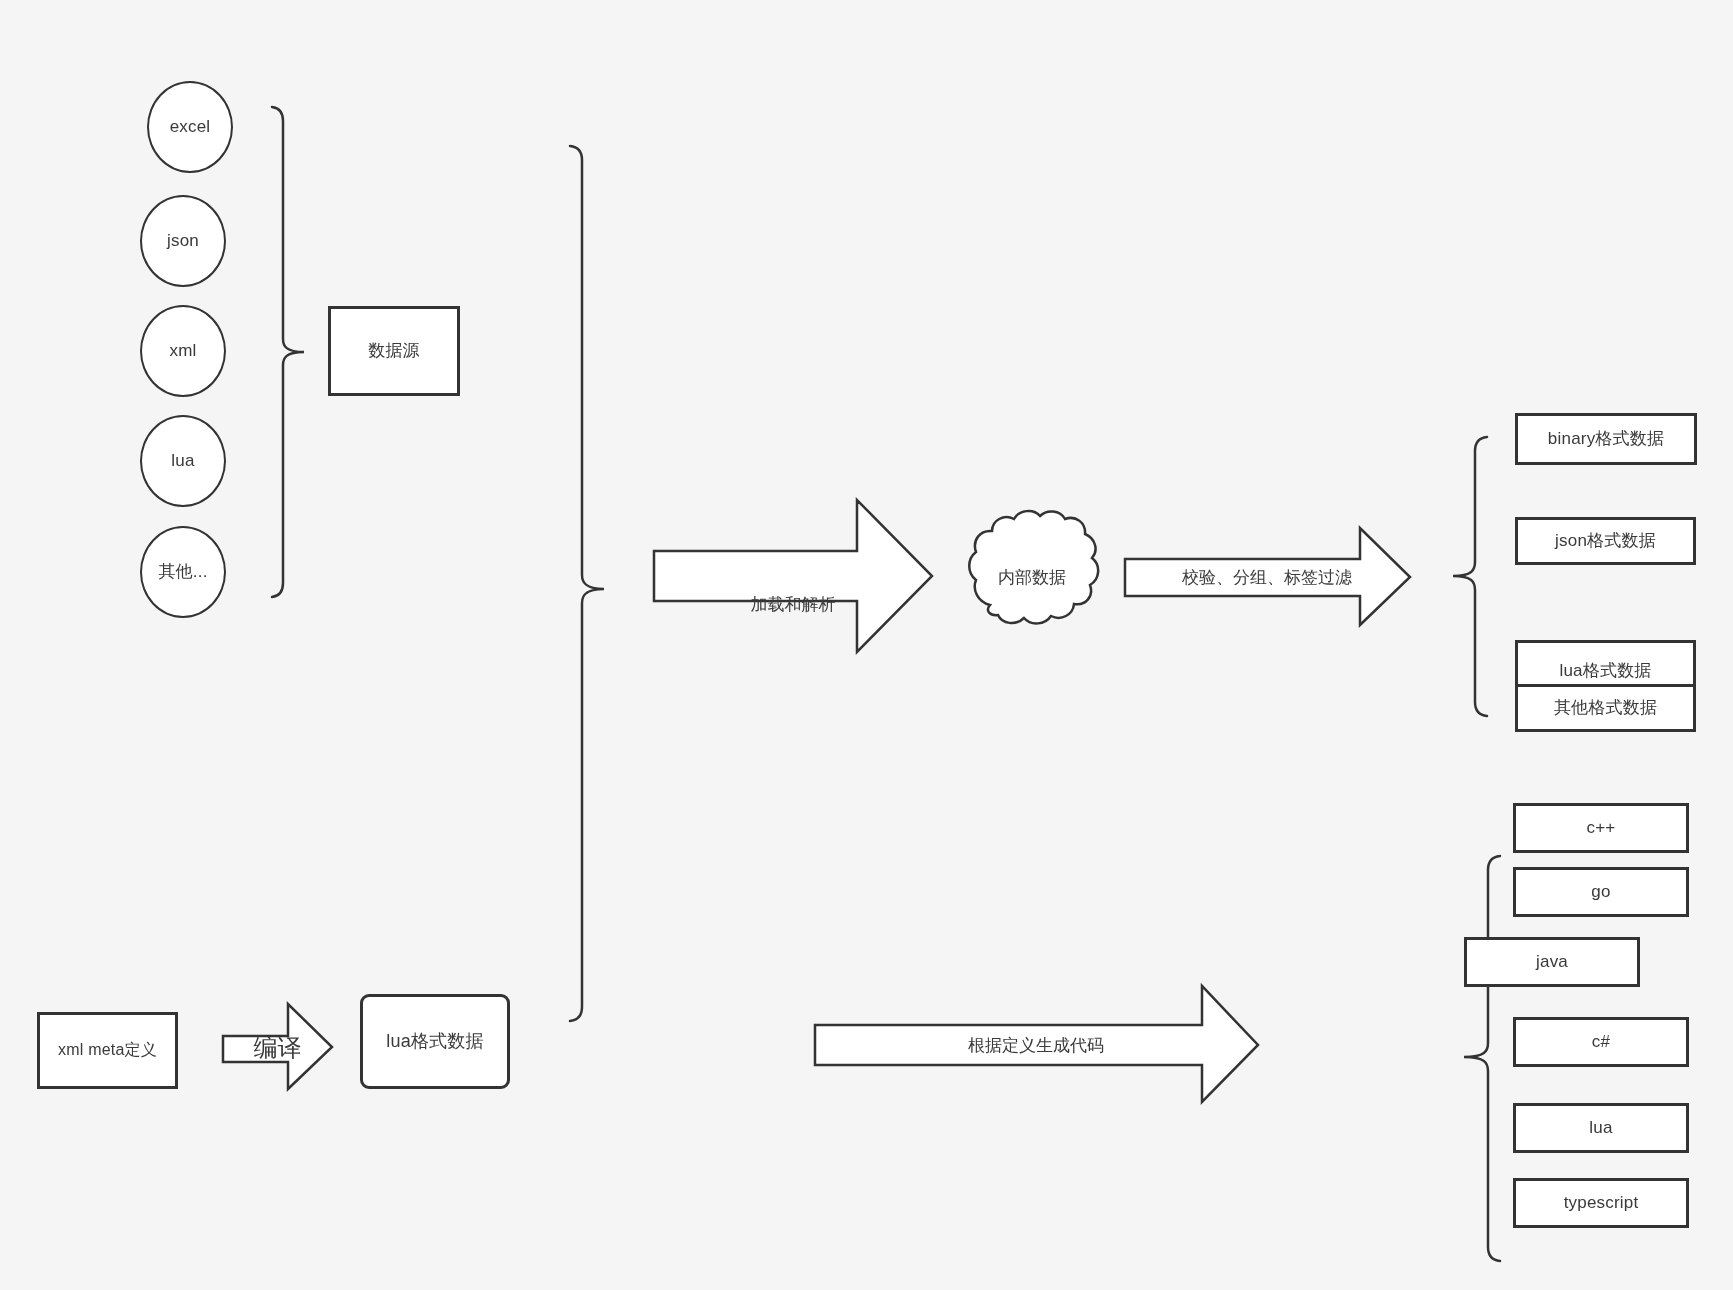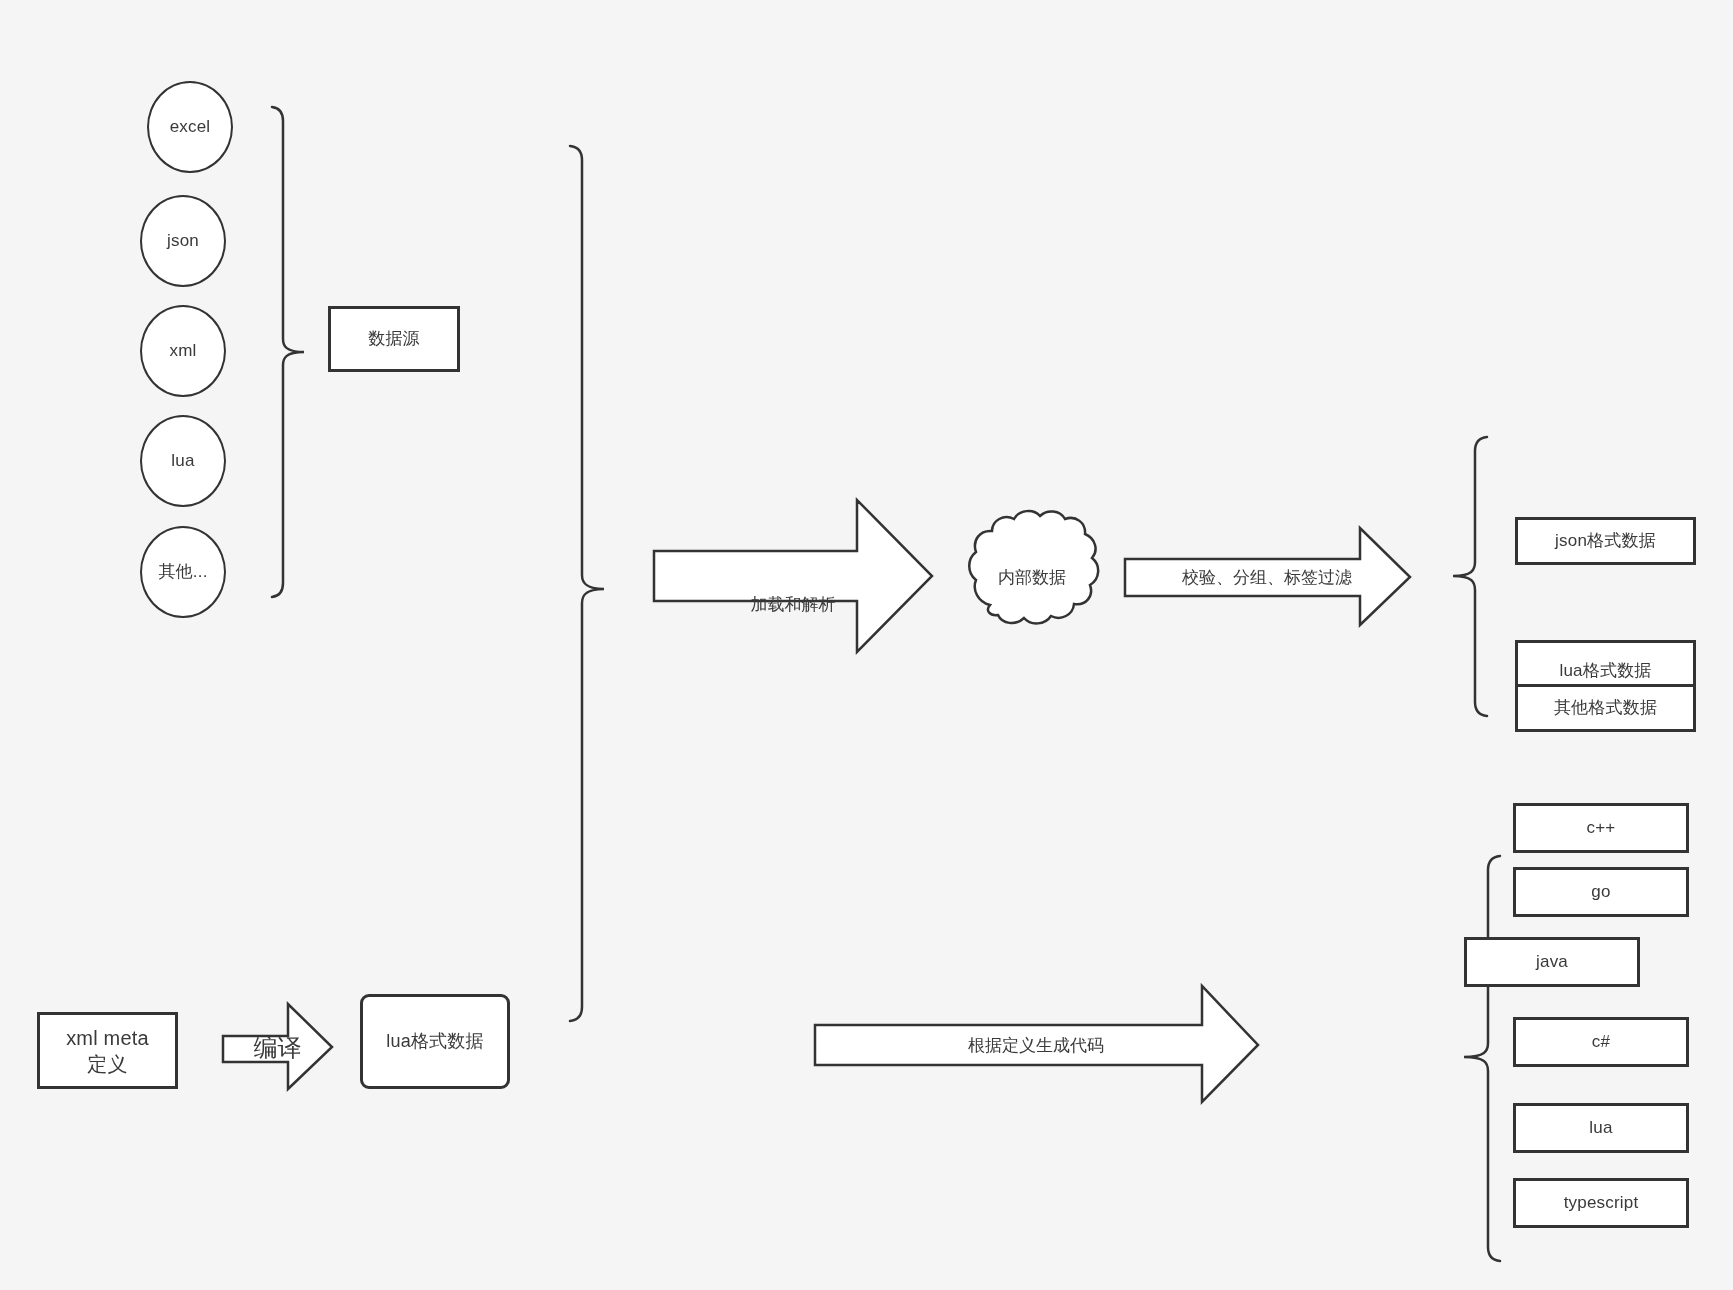--- a/index.html
+++ b/index.html
@@ -90,32 +90,35 @@
   <div class="node ellipse" style="left:140px;top:261px;width:86px;height:92px">
     <span class="lbl">xml</span>
   </div>
   <div class="node ellipse" style="left:140px;top:371px;width:86px;height:92px">
     <span class="lbl">lua</span>
   </div>
   <div class="node ellipse" style="left:140px;top:482px;width:86px;height:92px">
     <span class="lbl">其他...</span>
   </div>
 
-  <div class="node" style="left:328px;top:262px;width:132px;height:66px">
+  <div class="node" style="left:328px;top:262px;width:132px;height:90px">
     <span class="lbl">数据源</span>
   </div>
 
   <div class="node" style="left:37px;top:968px;width:141px;height:77px">
-    <span class="lbl narrow" style="width:100px;font-size:20px">xml meta定义</span>
+    <span class="lbl narrow" style="width:100px;font-size:16px">xml meta定义</span>
   </div>
 
   <div class="node rounded" style="left:360px;top:950px;width:150px;height:95px">
     <span class="lbl narrow" style="width:120px;font-size:18px">lua格式数据</span>
   </div>
 
+  <div class="node" style="left:1515px;top:369px;width:182px;height:52px">
+    <span class="lbl">binary格式数据</span>
+  </div>
   <div class="node" style="left:1515px;top:473px;width:181px;height:48px">
     <span class="lbl">json格式数据</span>
   </div>
   <div class="node" style="left:1515px;top:596px;width:181px;height:62px">
     <span class="lbl">lua格式数据</span>
   </div>
   <div class="node" style="left:1515px;top:640px;width:181px;height:48px">
     <span class="lbl">其他格式数据</span>
   </div>
 

